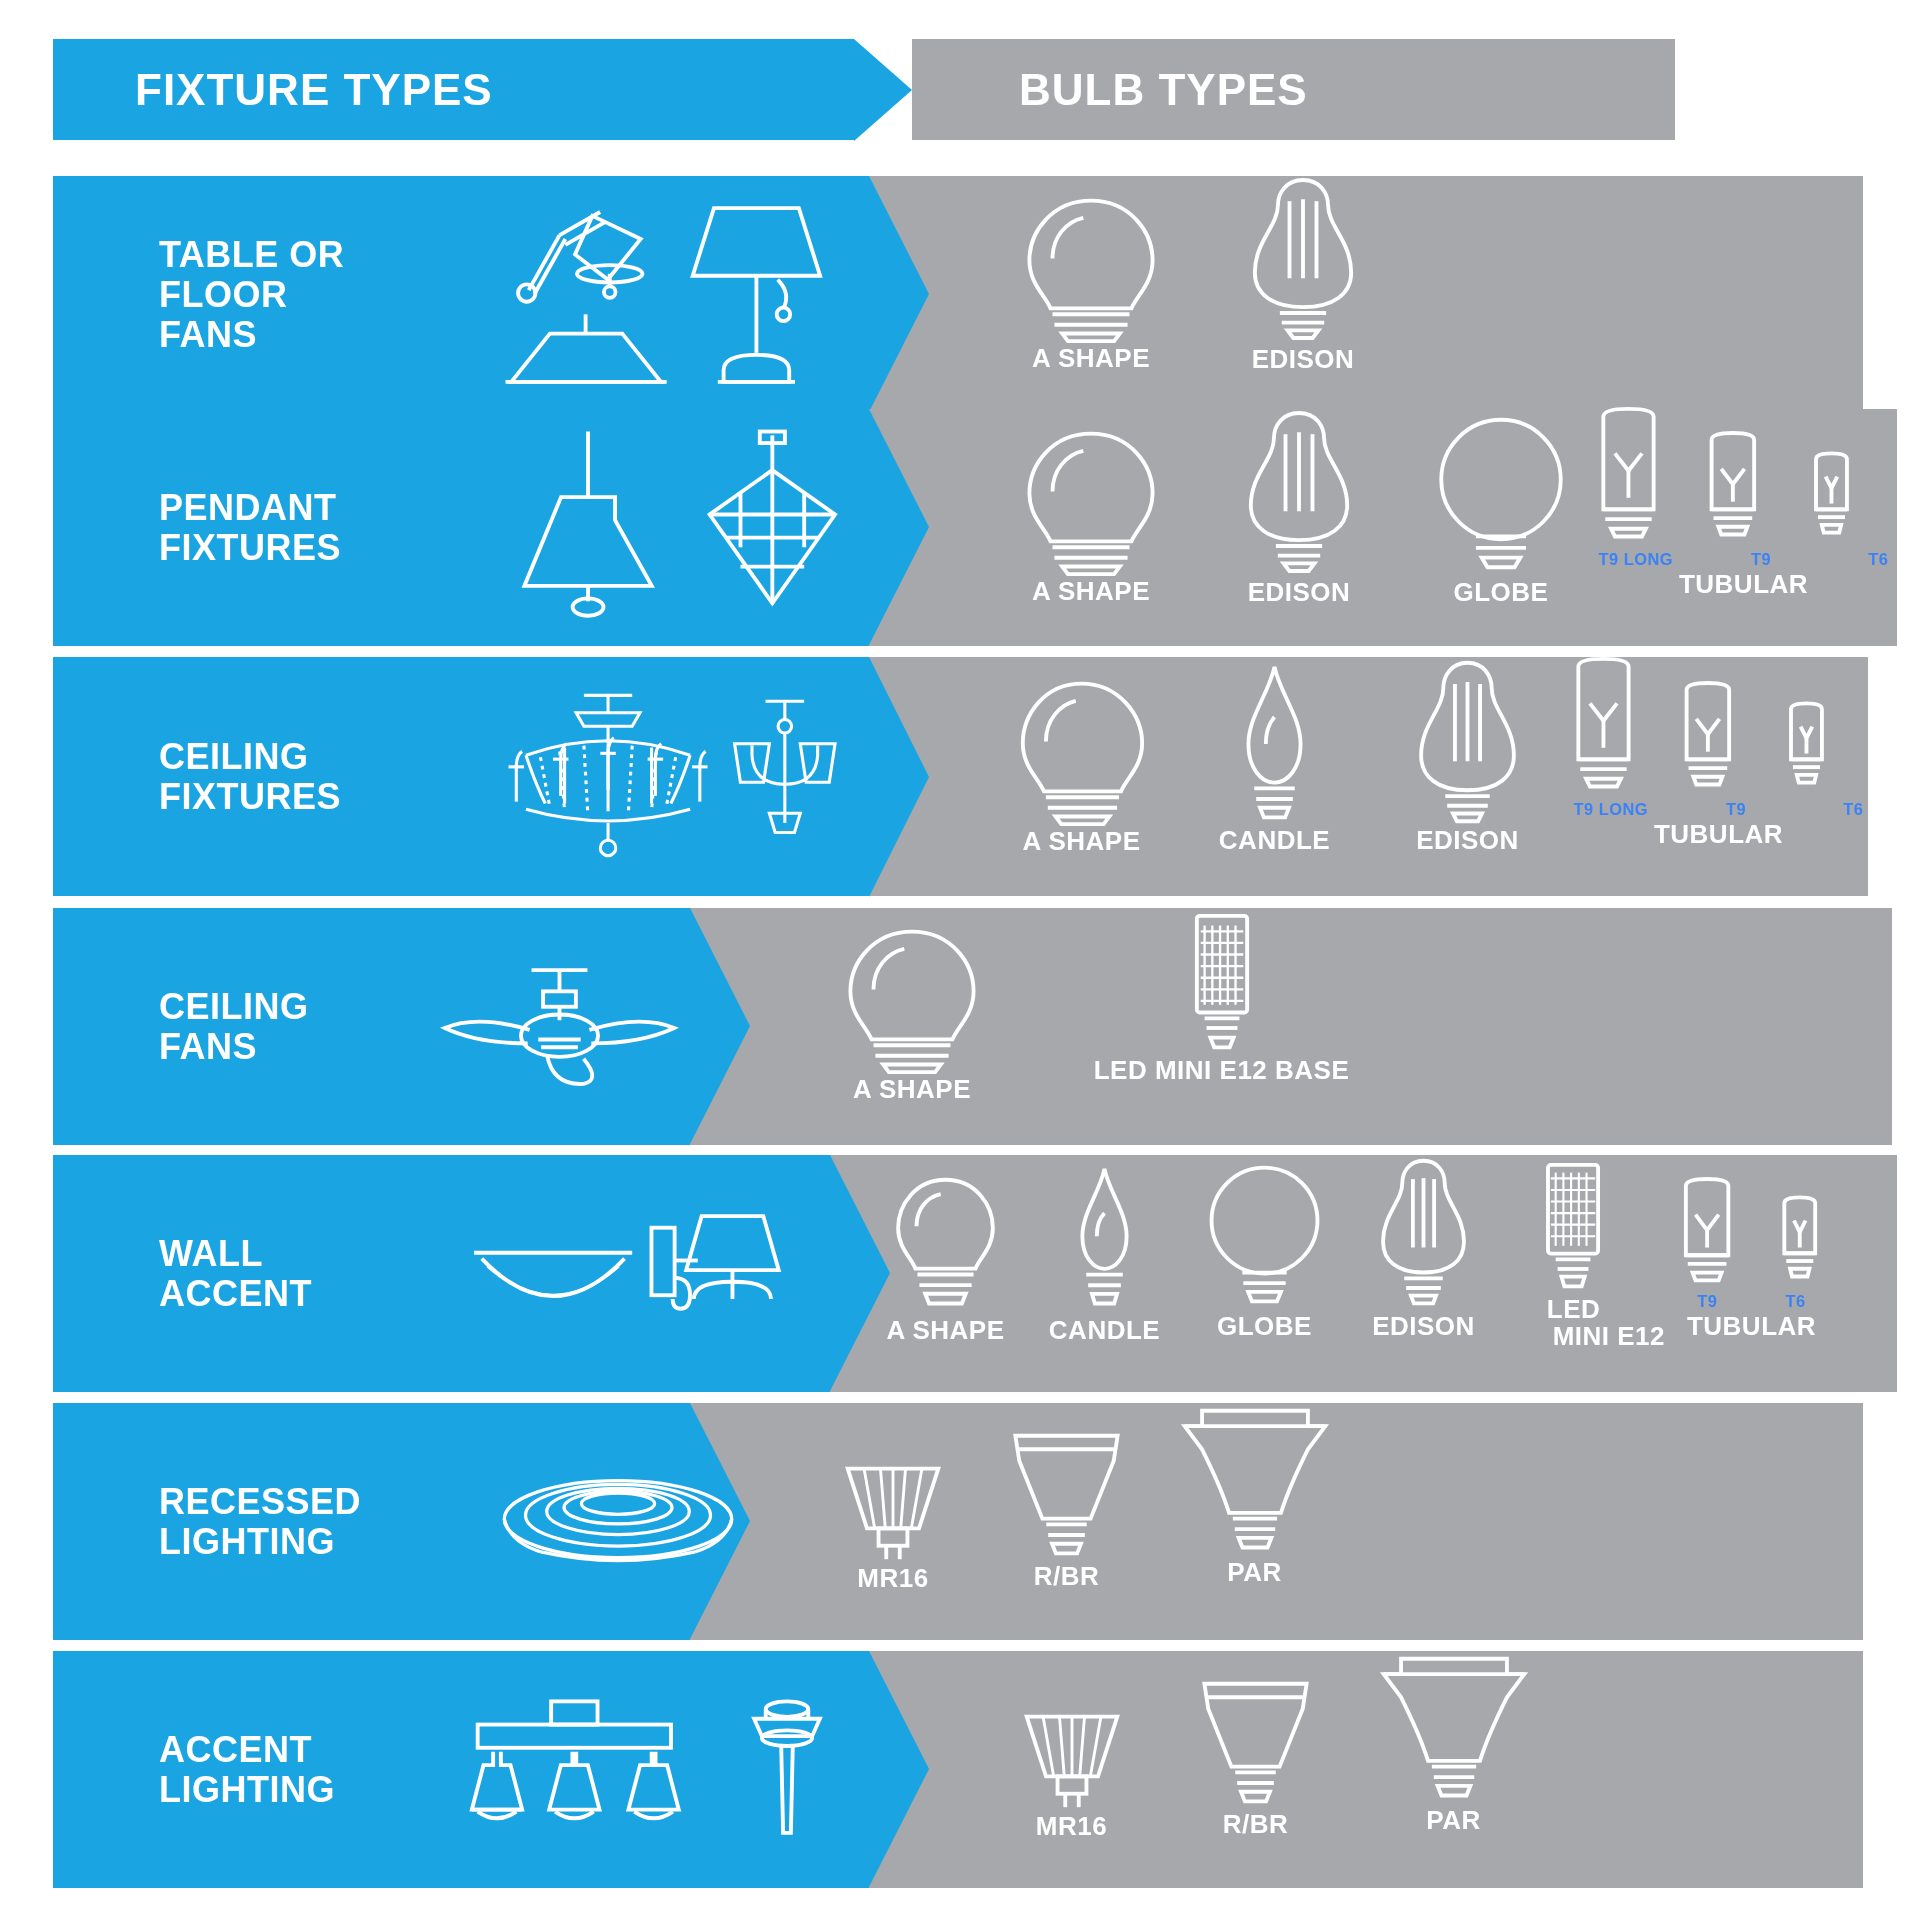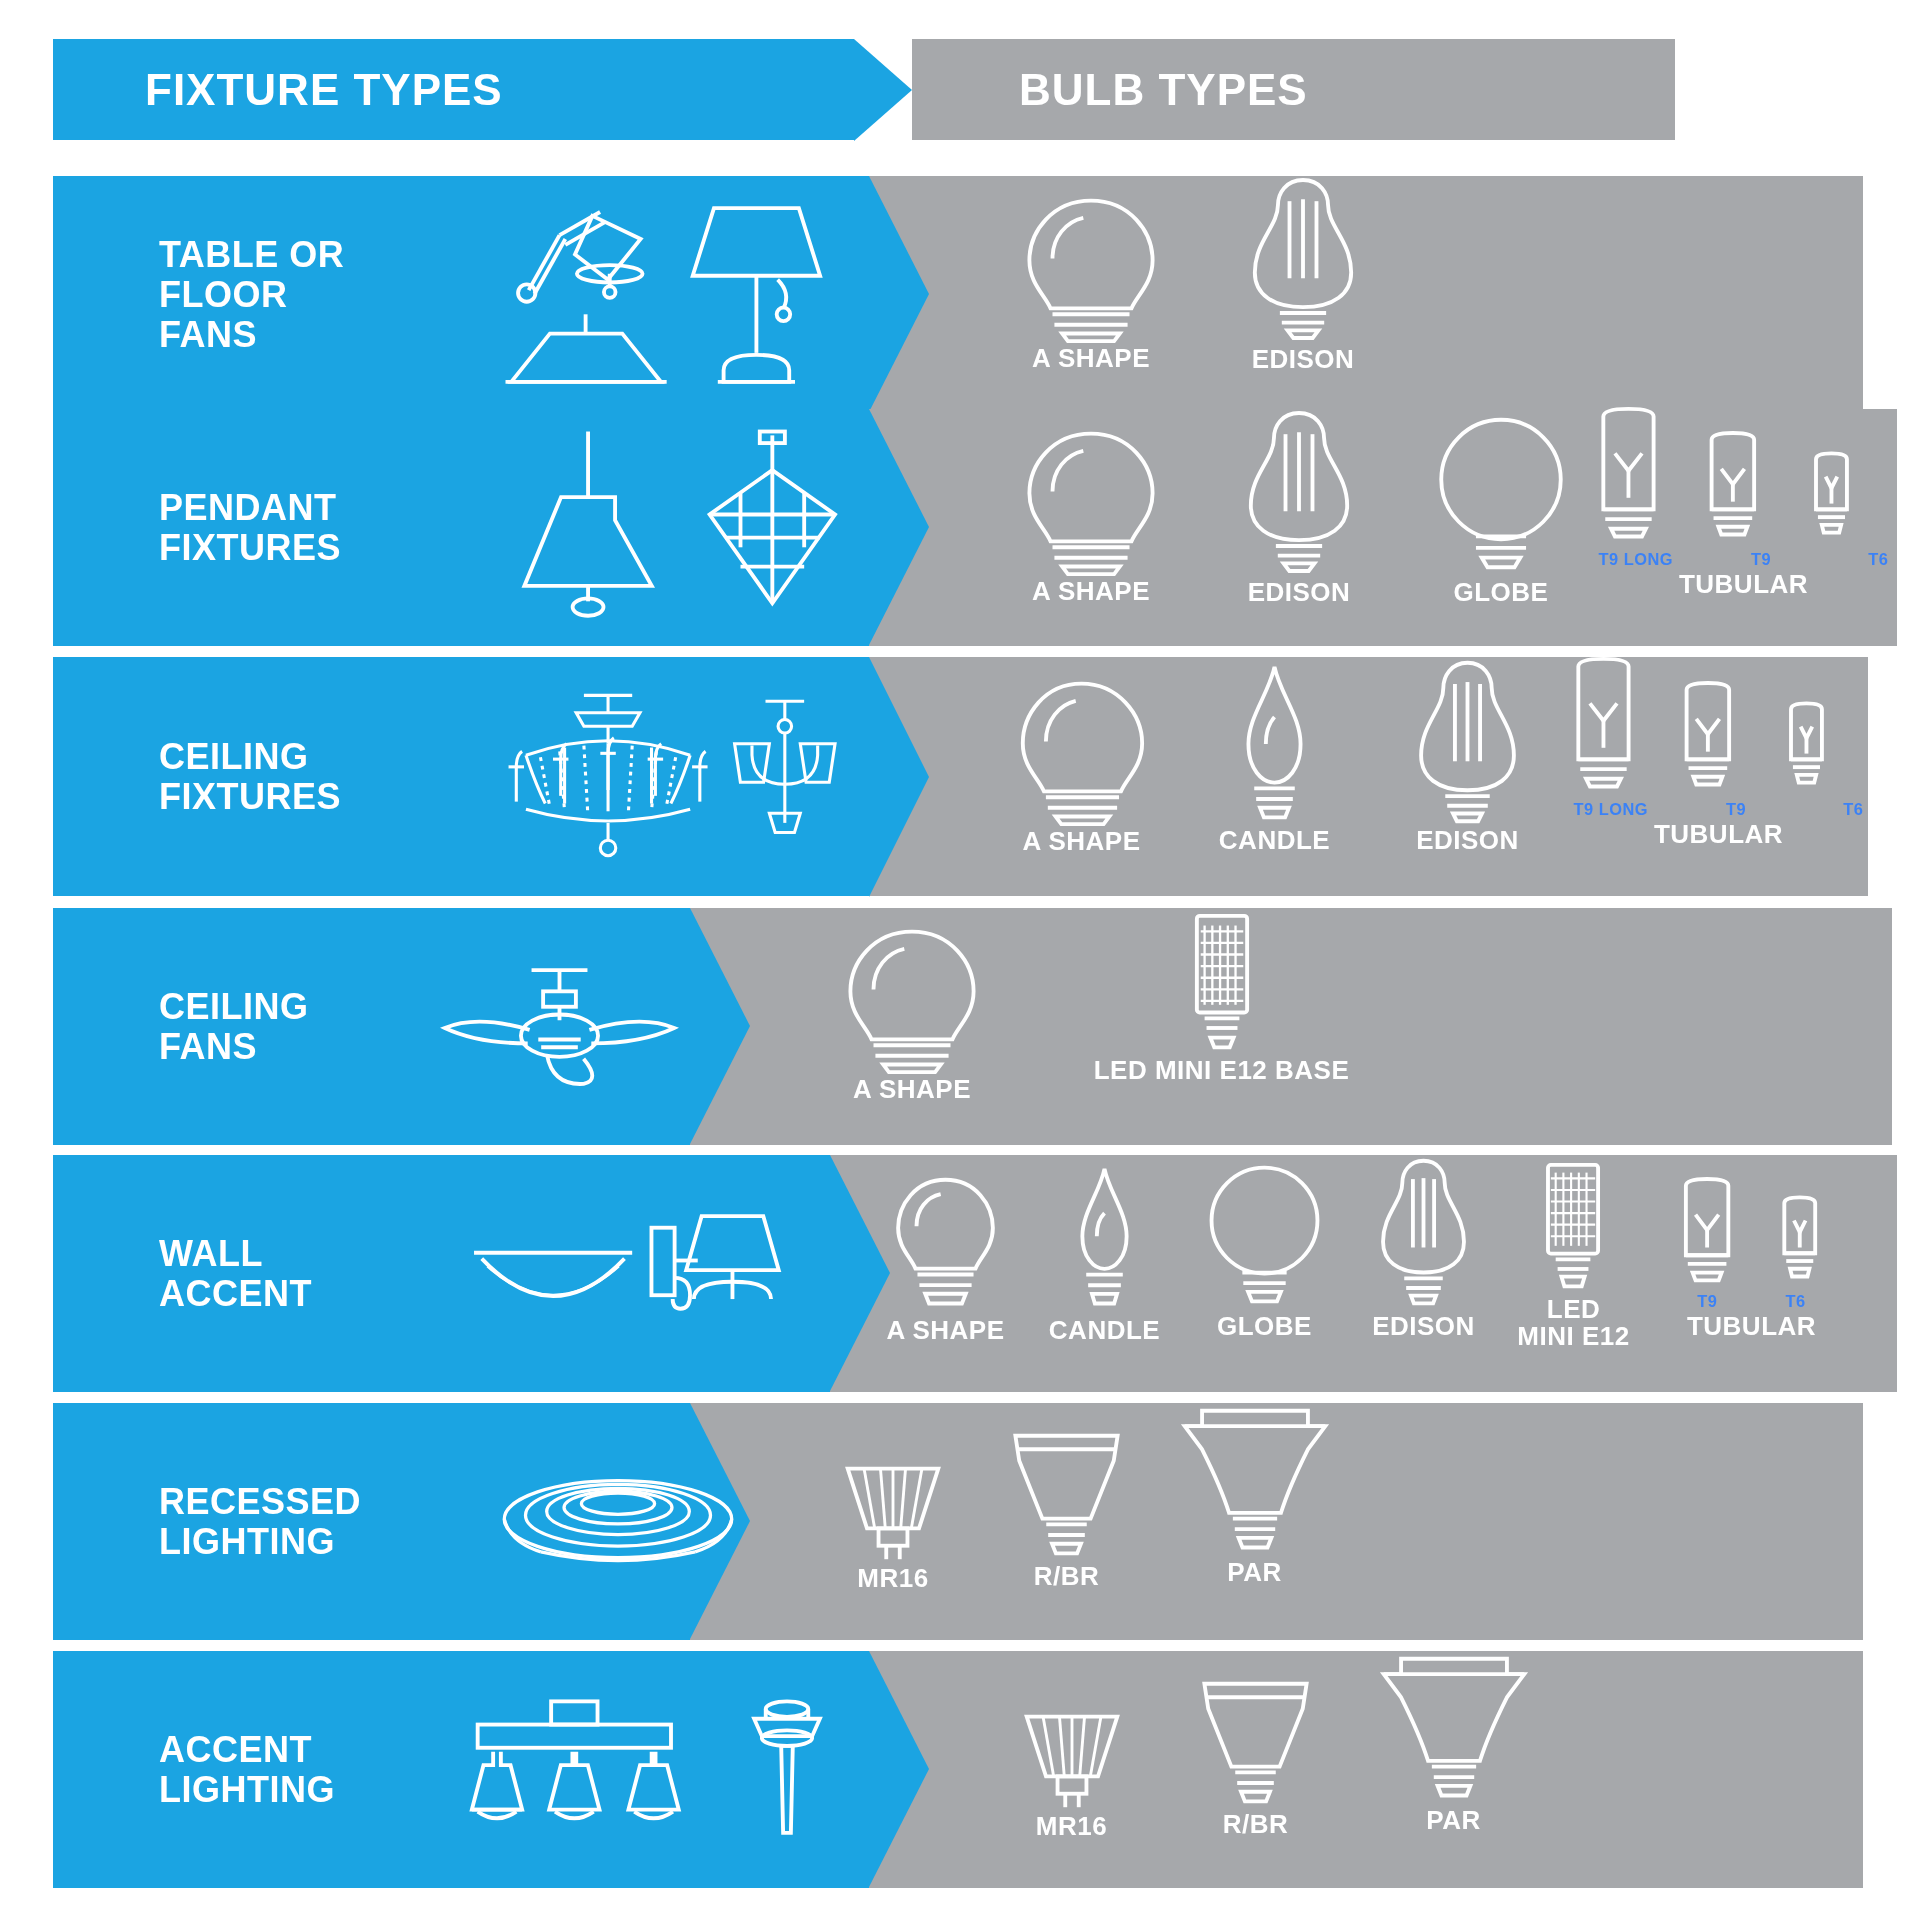--- a/index.html
+++ b/index.html
@@ -7,21 +7,21 @@
   .canvas{position:relative;width:1931px;height:1931px;}
 
   
   .header{position:absolute;left:53px;top:39px;height:101px;width:1569px;}
   .hdr-blue{position:absolute;left:0;top:0;width:801px;height:101px;background:#1ba4e2;}
   .hdr-blue:after{content:"";position:absolute;left:801px;top:0;width:0;height:0;
       border-top:51px solid transparent;border-bottom:51px solid transparent;border-left:58px solid #1ba4e2;}
   .hdr-gray{position:absolute;left:859px;top:0;width:763px;height:101px;background:#a6a8ab;}
   .hdr-txt{position:absolute;top:0;height:101px;display:flex;align-items:center;
       color:#ffffff;font-weight:bold;font-size:44px;letter-spacing:1px;}
-  .hdr-txt.a{left:92px;}
+  .hdr-txt.a{left:82px;}
   .hdr-txt.b{left:966px;}
 
   
   .row{position:absolute;left:53px;}
   .gray{position:absolute;top:0;background:#a6a8ab;height:100%;}
   .blue{position:absolute;left:0;top:0;background:#1ba4e2;height:100%;}
   .blue:after{content:"";position:absolute;top:0;width:0;height:0;
       border-left:60px solid #1ba4e2;}
   .fixlabel{position:absolute;left:106px;top:50%;transform:translateY(-50%);
       color:#ffffff;font-weight:bold;font-size:36px;line-height:1.12;letter-spacing:0.5px;}
@@ -519,21 +519,21 @@
                 <line x1="31" y1="54" x2="77" y2="54"></line>
               <line x1="31" y1="66" x2="77" y2="66"></line>
                 <line x1="31" y1="78" x2="77" y2="78"></line>
             </g>
             <path d="M36 102 L72 102"></path>
               <path d="M38 112 L70 112"></path>
             <path d="M42 120 L66 120 L63 130 L45 130 Z"></path>
           </svg>
         </span>
         <span class="caption" style="display:block;">LED</span>
-        <span class="caption" style="display:block;">MINI E12</span>
+        <span class="caption" style="display:block;text-align:right;">MINI E12</span>
       </div>
       <div class="bulb" style="left:777px;top:21px;width:241px;">
         <span class="glyph" style="display:flex;justify-content:center;">
           <svg width="193" height="116" viewBox="0 0 200 120" fill="none" stroke="#fff" stroke-width="4">
             <g transform="translate(10,0)">
               <path d="M22 10 q0 -7 22 -7 q22 0 22 7 L66 82 L22 82 Z"></path>
               <path d="M22 82 L66 82"></path>
                 <path d="M24 91 L64 91"></path>
               <path d="M29 100 L59 100 L56 108 L32 108 Z"></path>
               <path d="M32 40 L44 56 L56 40"></path>

